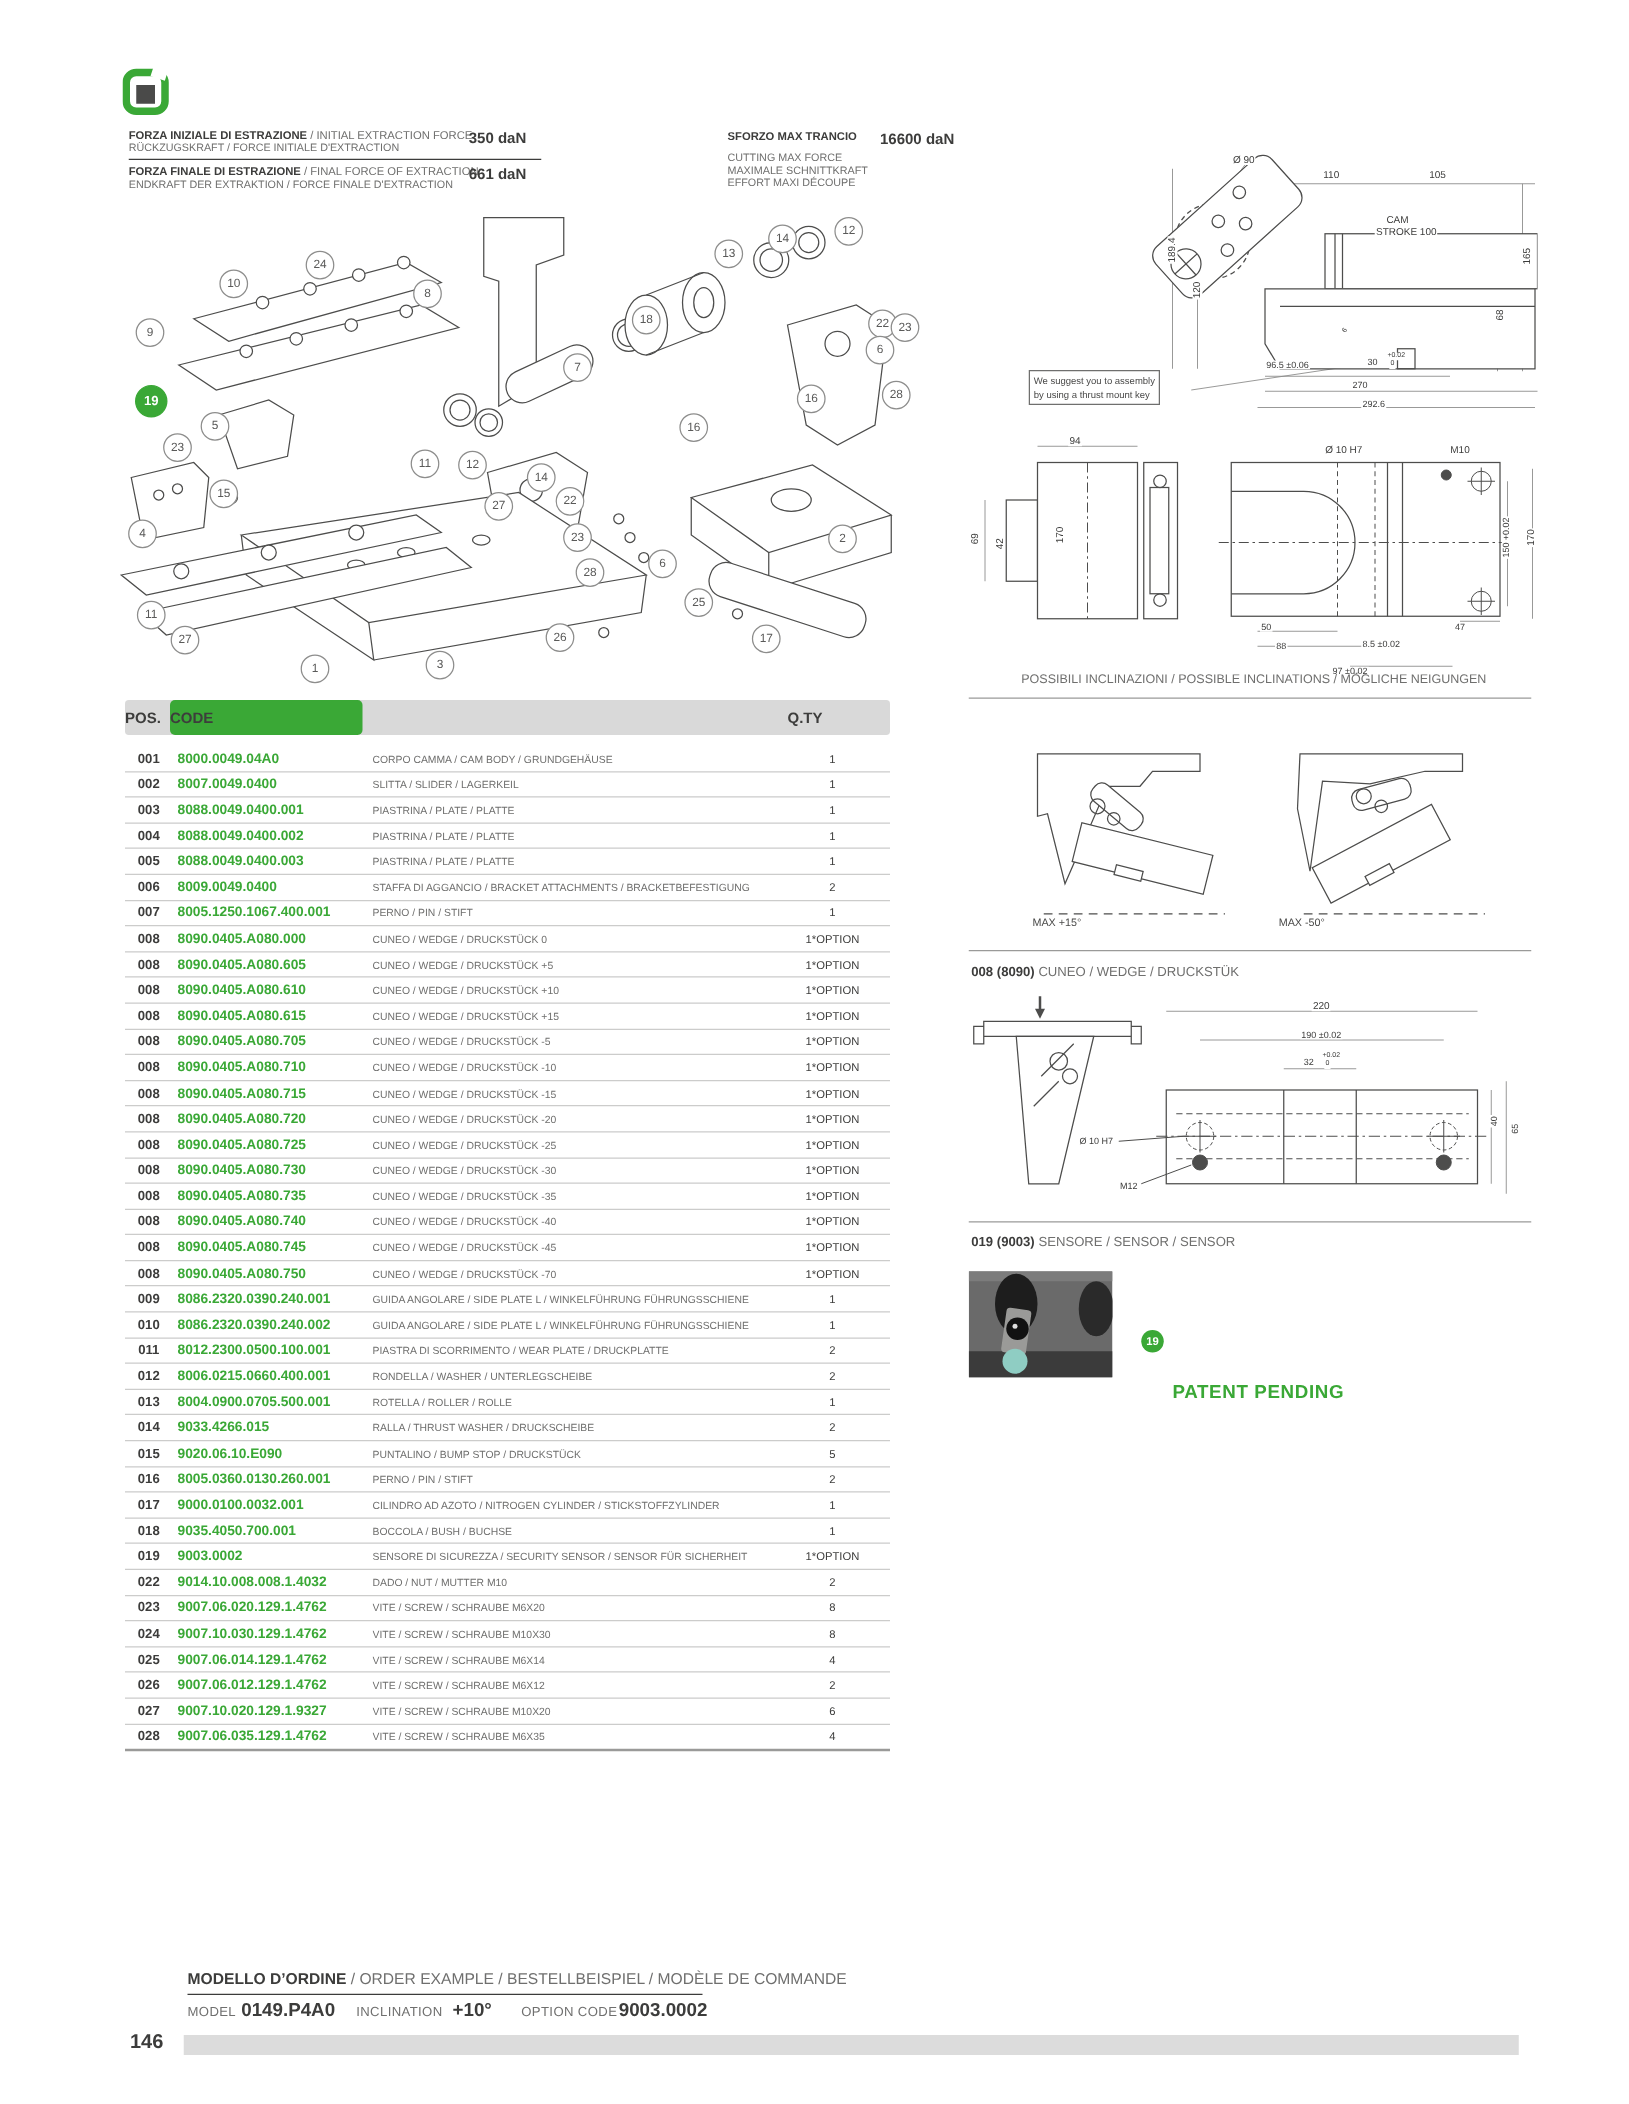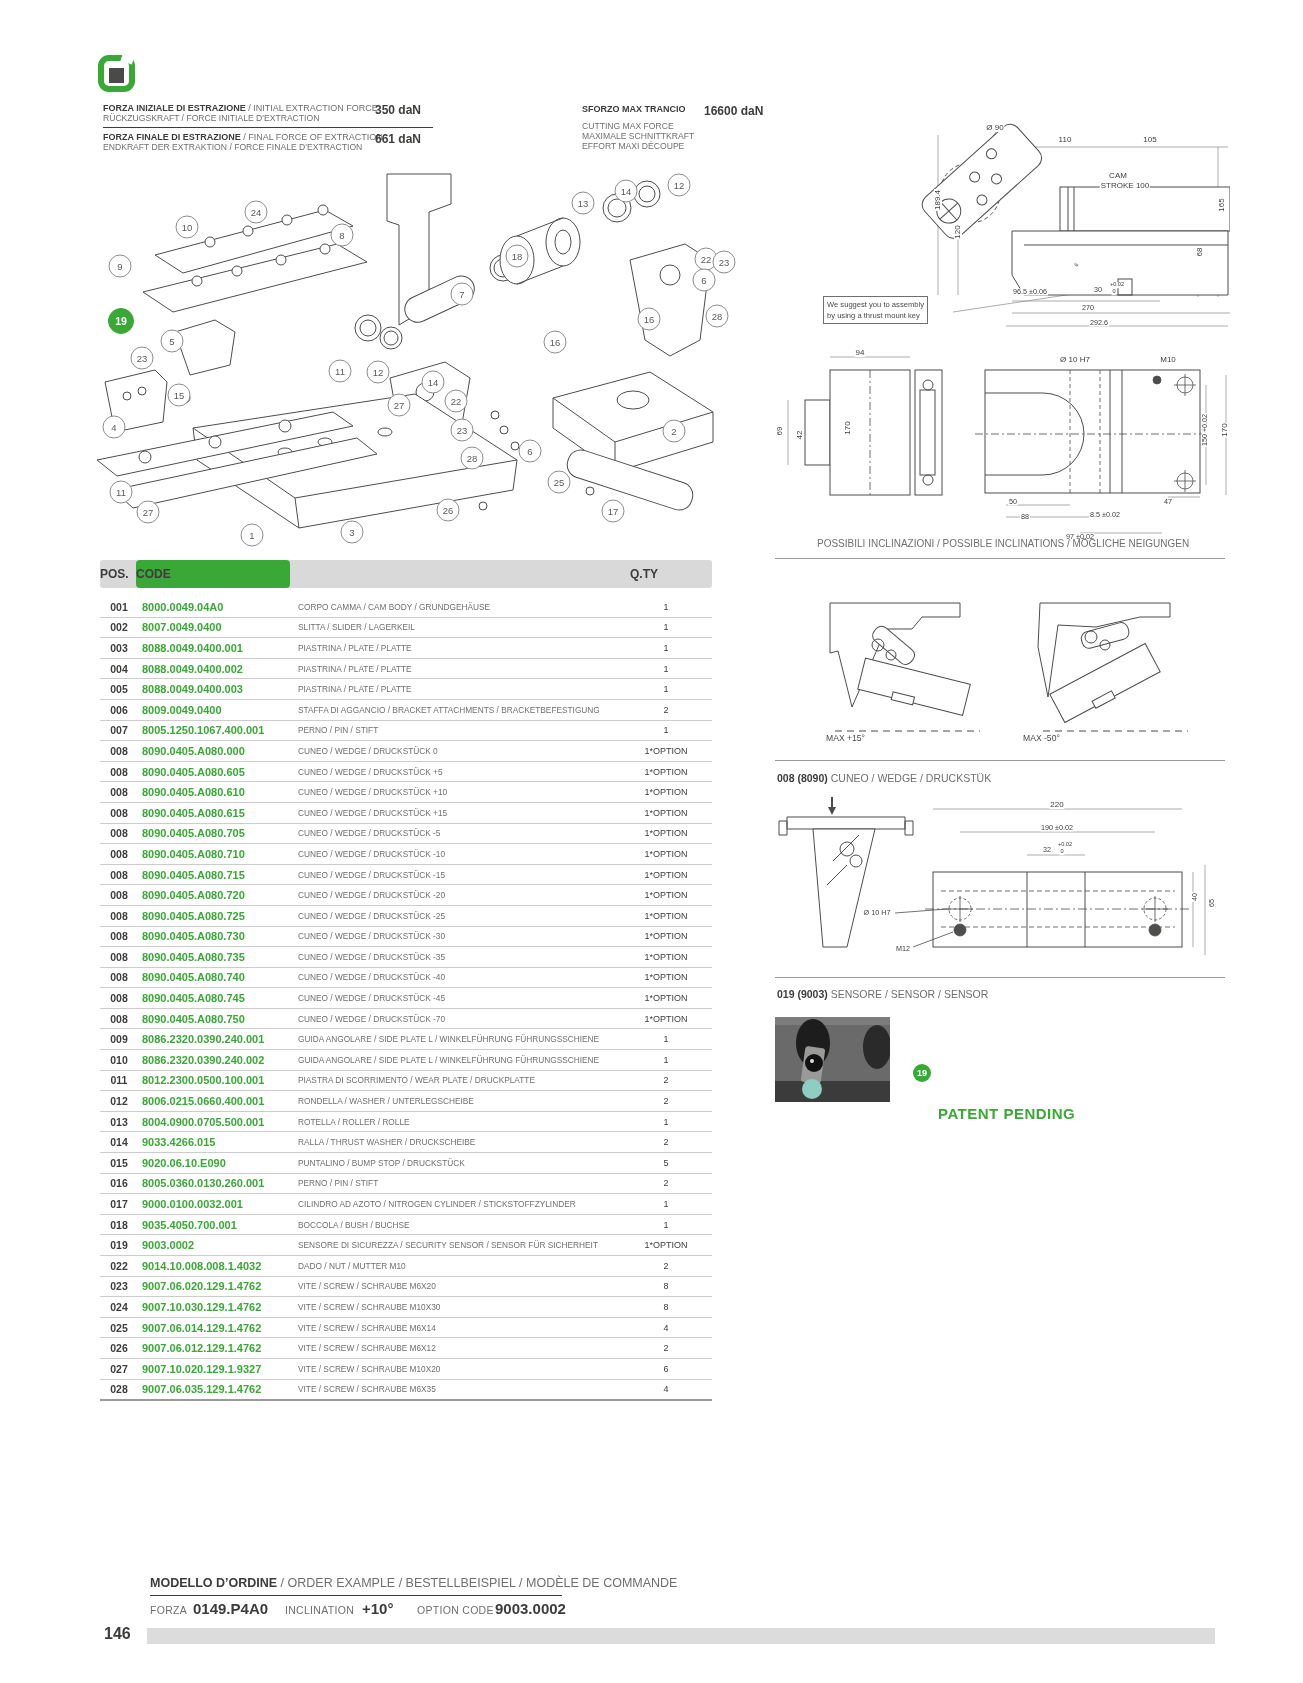--- a/index.html
+++ b/index.html
@@ -650,21 +650,21 @@
           <span class="c-desc">VITE / SCREW / SCHRAUBE M6X35</span>
           <span class="c-qty">4</span>
         </div>
       </div>
   </div>
 
   <div id="order-head">
     <b>MODELLO D’ORDINE</b><span> / ORDER EXAMPLE / BESTELLBEISPIEL / MODÈLE DE COMMANDE</span>
   </div>
   <div id="order-rule"></div>
-  <span class="ord-label" style="left:150px;">FORZA</span>
+  <span class="ord-label" style="left:150px;">MODEL</span>
   <span class="ord-value" style="left:193px;">0149.P4A0</span>
   <span class="ord-label" style="left:285px;">INCLINATION</span>
   <span class="ord-value" style="left:362px;">+10°</span>
   <span class="ord-label" style="left:417px;">OPTION CODE</span>
   <span class="ord-value" style="left:495px;">9003.0002</span>
 
   <div id="page-num">146</div>
   <div id="footer-bar"></div>
 
 </div>

